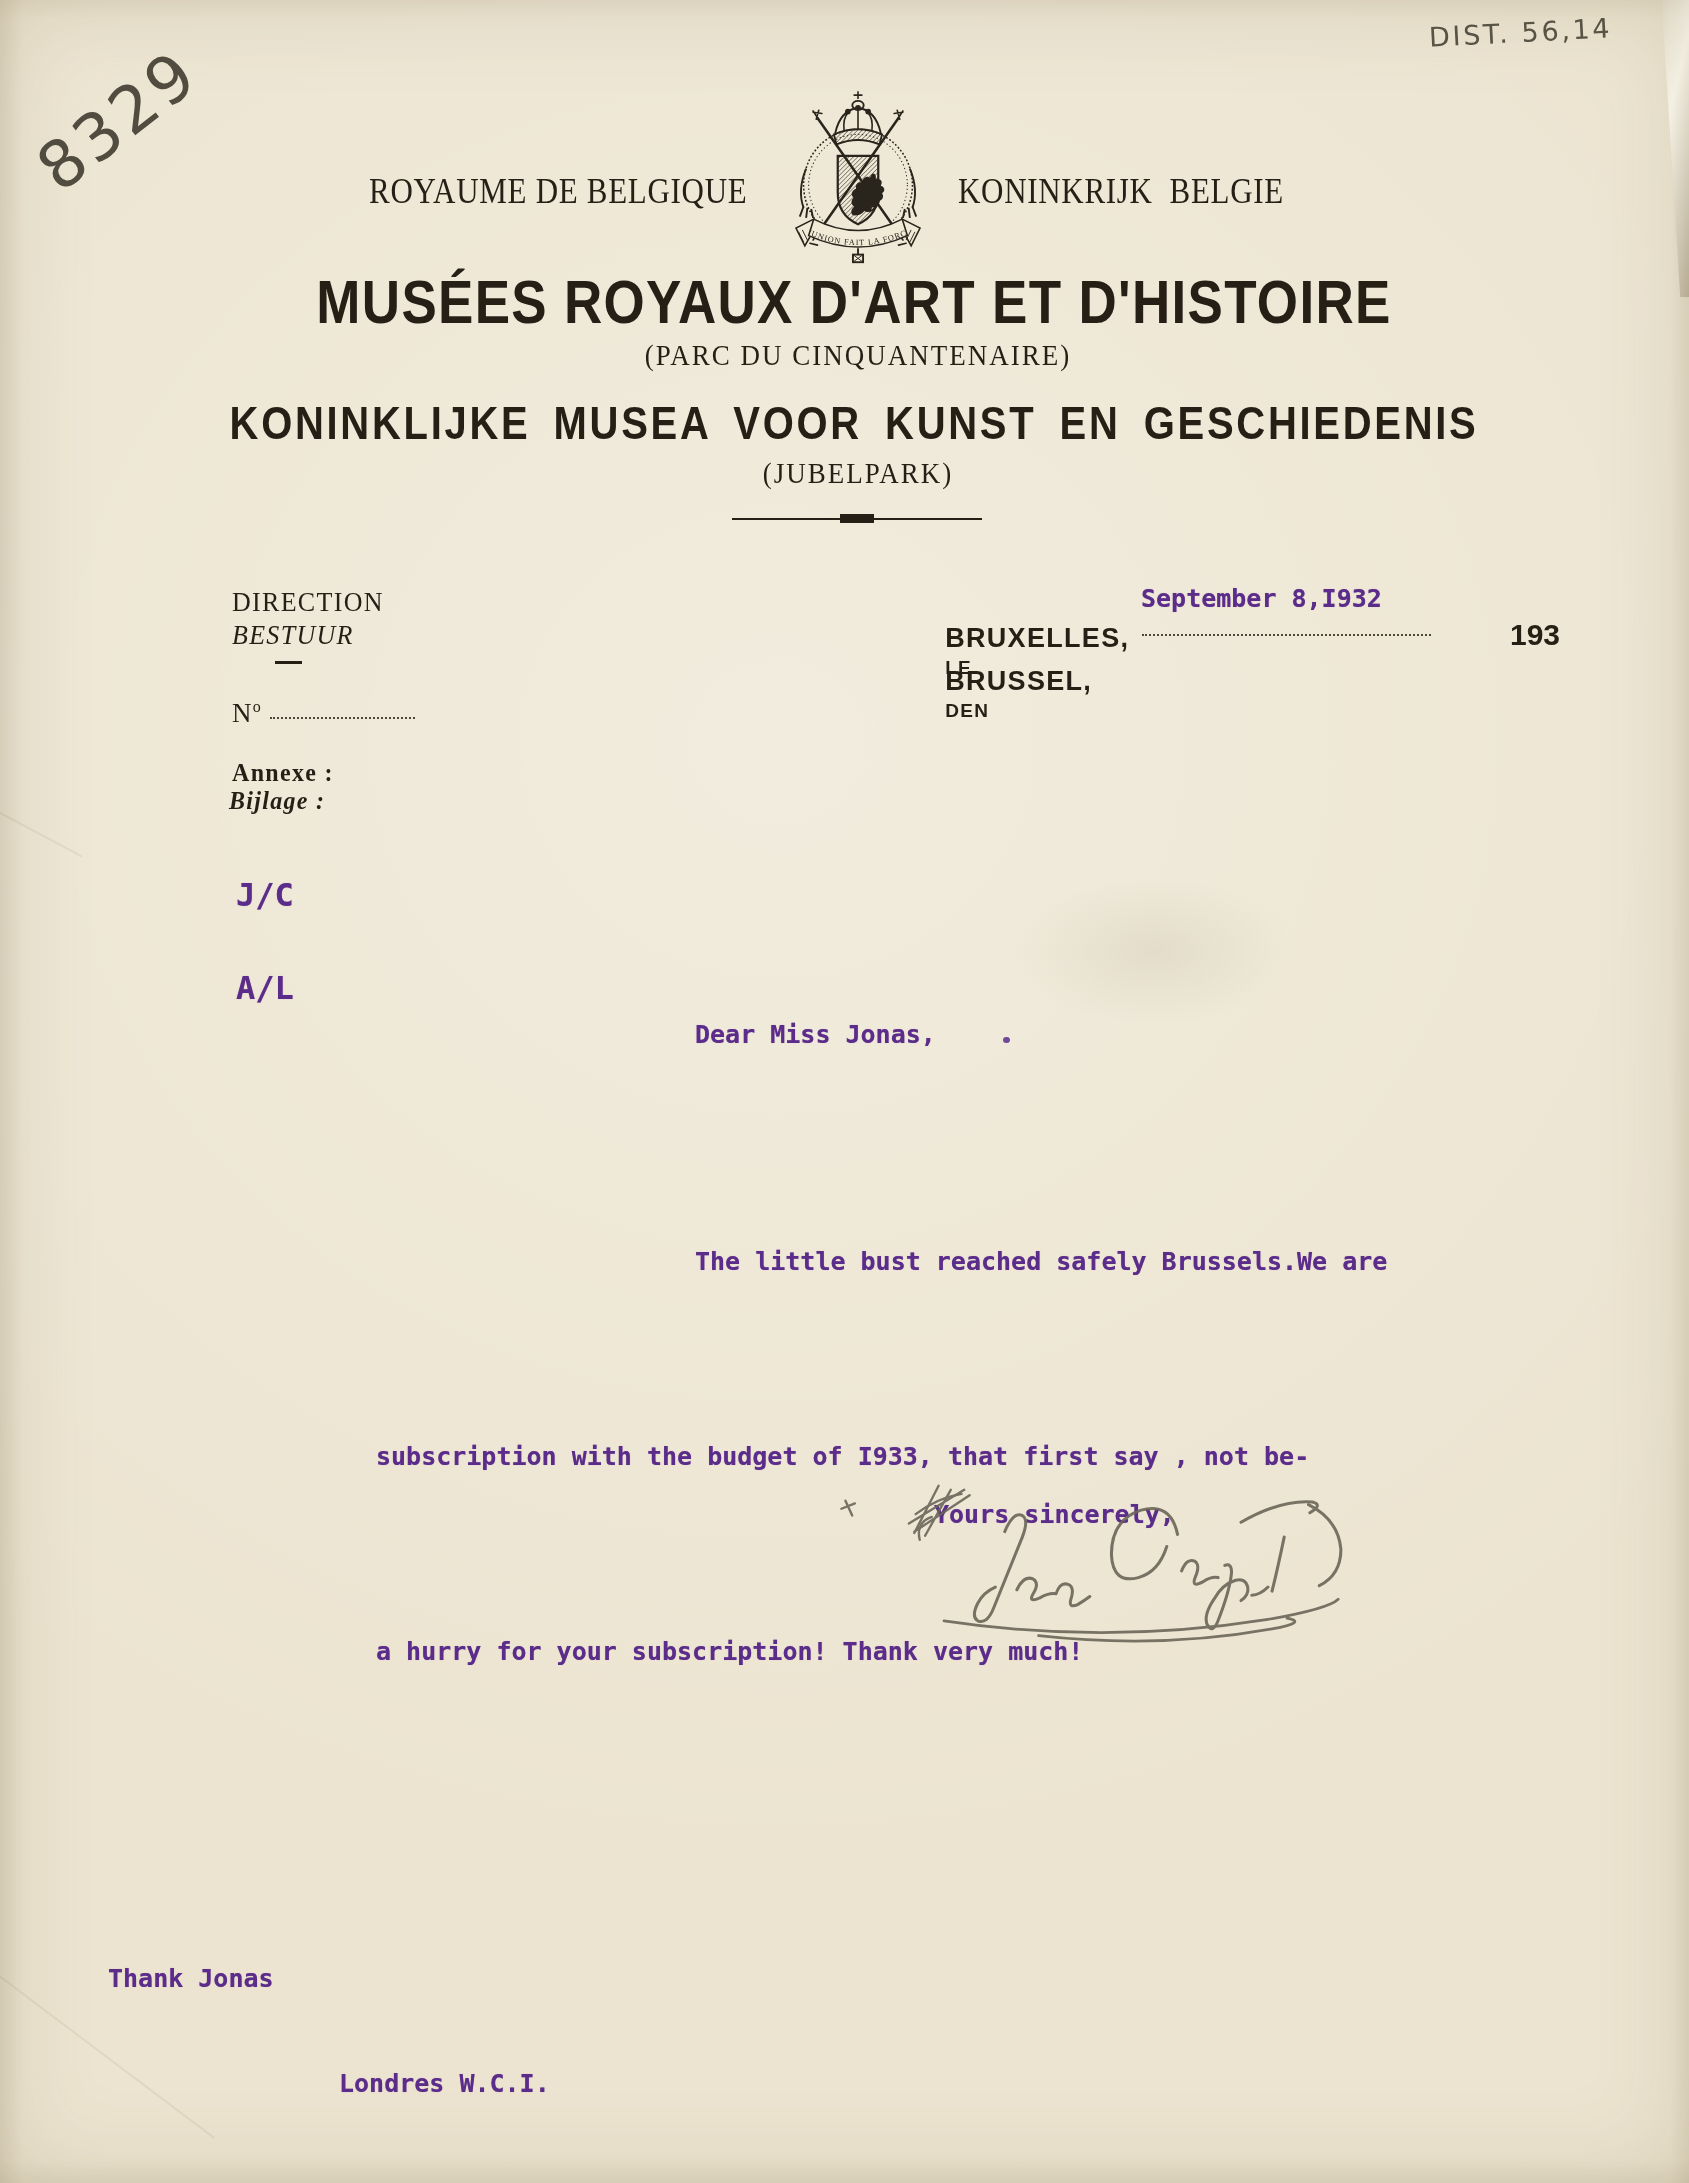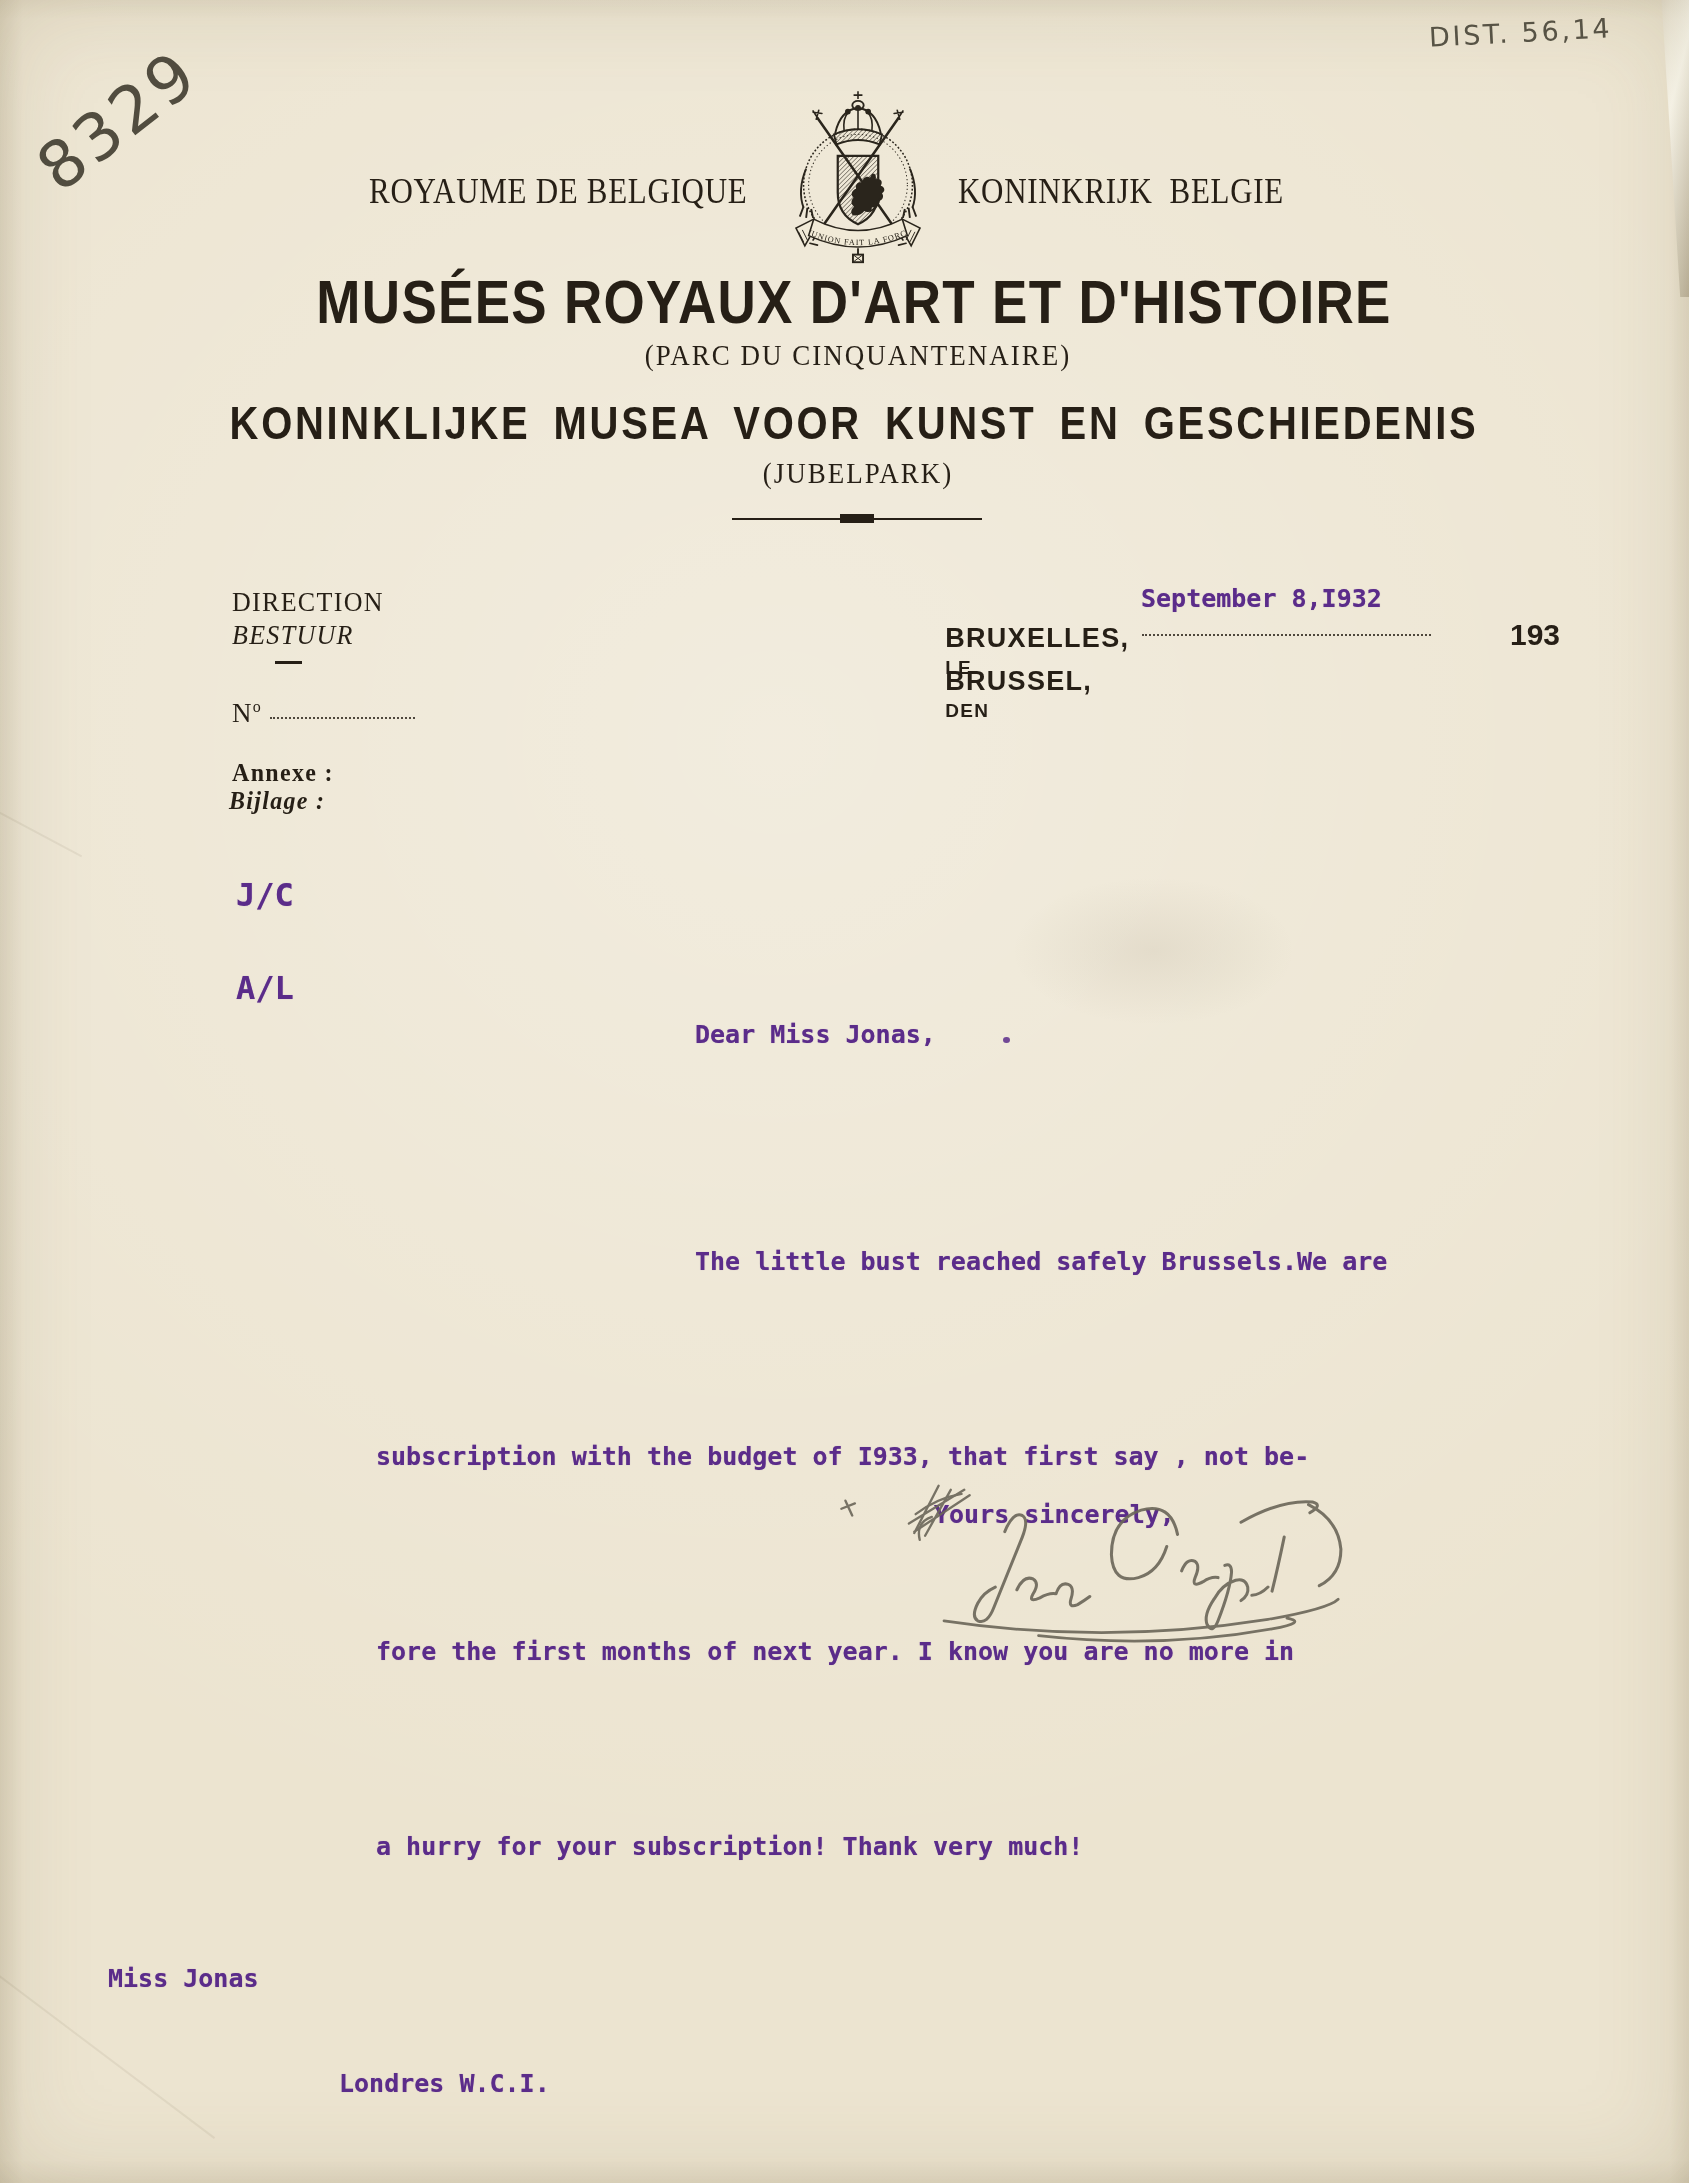--- a/index.html
+++ b/index.html
@@ -174,21 +174,20 @@
   </div>
   <div class="abs dotline" style="left:1142px;top:616px;width:289px;height:20px;"></div>
   <div class="abs t" style="left:1141px;top:586px;">September 8,I932</div>
   <div class="abs sanshead" style="left:1510px;top:620px;font-size:30px;">193</div>
 
   <div class="abs t" style="left:695px;top:1022px;">Dear Miss Jonas,</div>
 
   <div class="abs t bodyblock" style="left:376px;top:1099px;">
     <div class="indent">The little bust reached safely Brussels.We are</div>
     <div>subscription with the budget of I933, that first say , not be-</div>
-    <div>fore the first months of next year. I know you are no more in</div>
     <div>a hurry for your subscription! Thank very much!</div>
   </div>
 
   <div class="abs t" style="left:934px;top:1502px;">Yours sincerely,</div>
 
   <svg class="abs" style="left:836px;top:1475px;" width="540" height="189" viewBox="0 0 800 280">
     <title>Jean Capart</title>
     <g fill="none" stroke="var(--pencil)" stroke-linecap="round" stroke-linejoin="round" opacity="0.9">
       <g stroke-width="3.5">
         <path d="M14 38 l10 22 M8 50 l20 -8"></path>
@@ -206,18 +205,18 @@
         <path d="M700 44 Q744 66 748 110 Q748 148 716 164"></path>
       </g>
       <g stroke-width="4">
         <path d="M160 216 Q400 252 640 214 Q730 198 744 184"></path>
         <path d="M300 238 Q480 258 646 228 Q700 218 668 212"></path>
       </g>
     </g>
   </svg>
 
   <div class="abs t addrblock" style="left:108px;top:1891px;">
-    <div>Miss Jonas</div>
+    <div>Thank Jonas</div>
     <div class="l3">Londres W.C.I.</div>
   </div>
 
 </div>
 
 
 </body></html>

